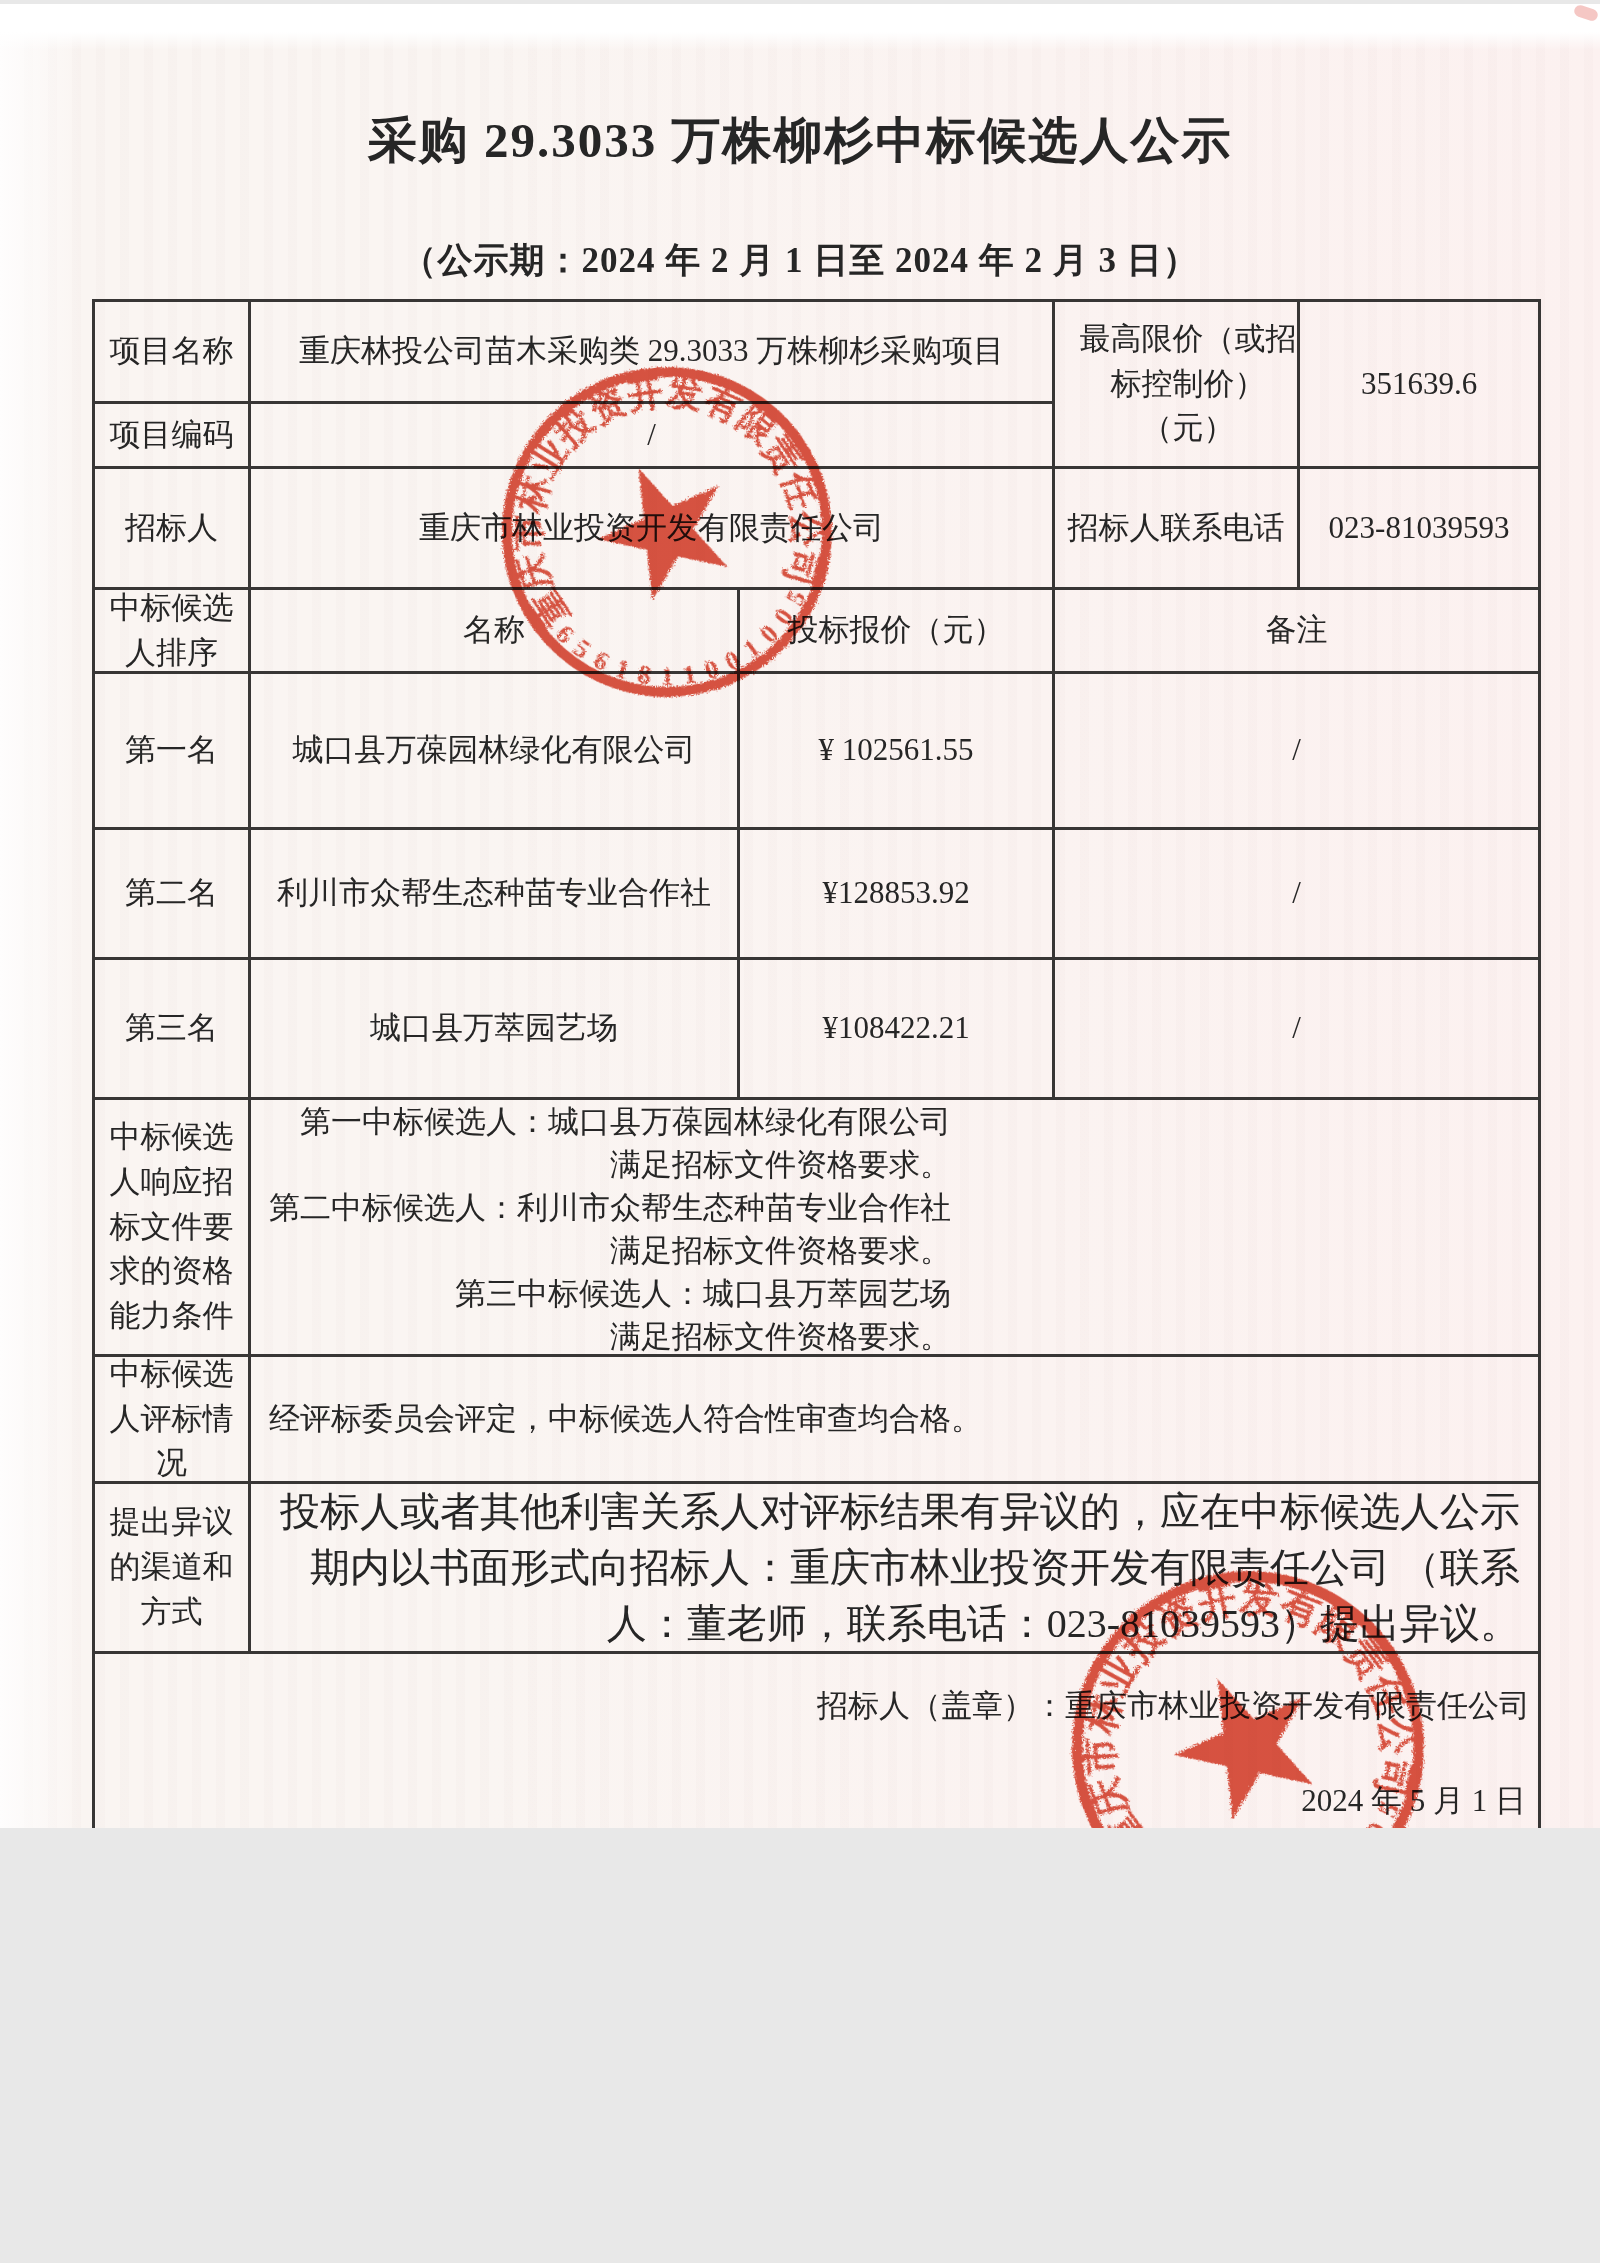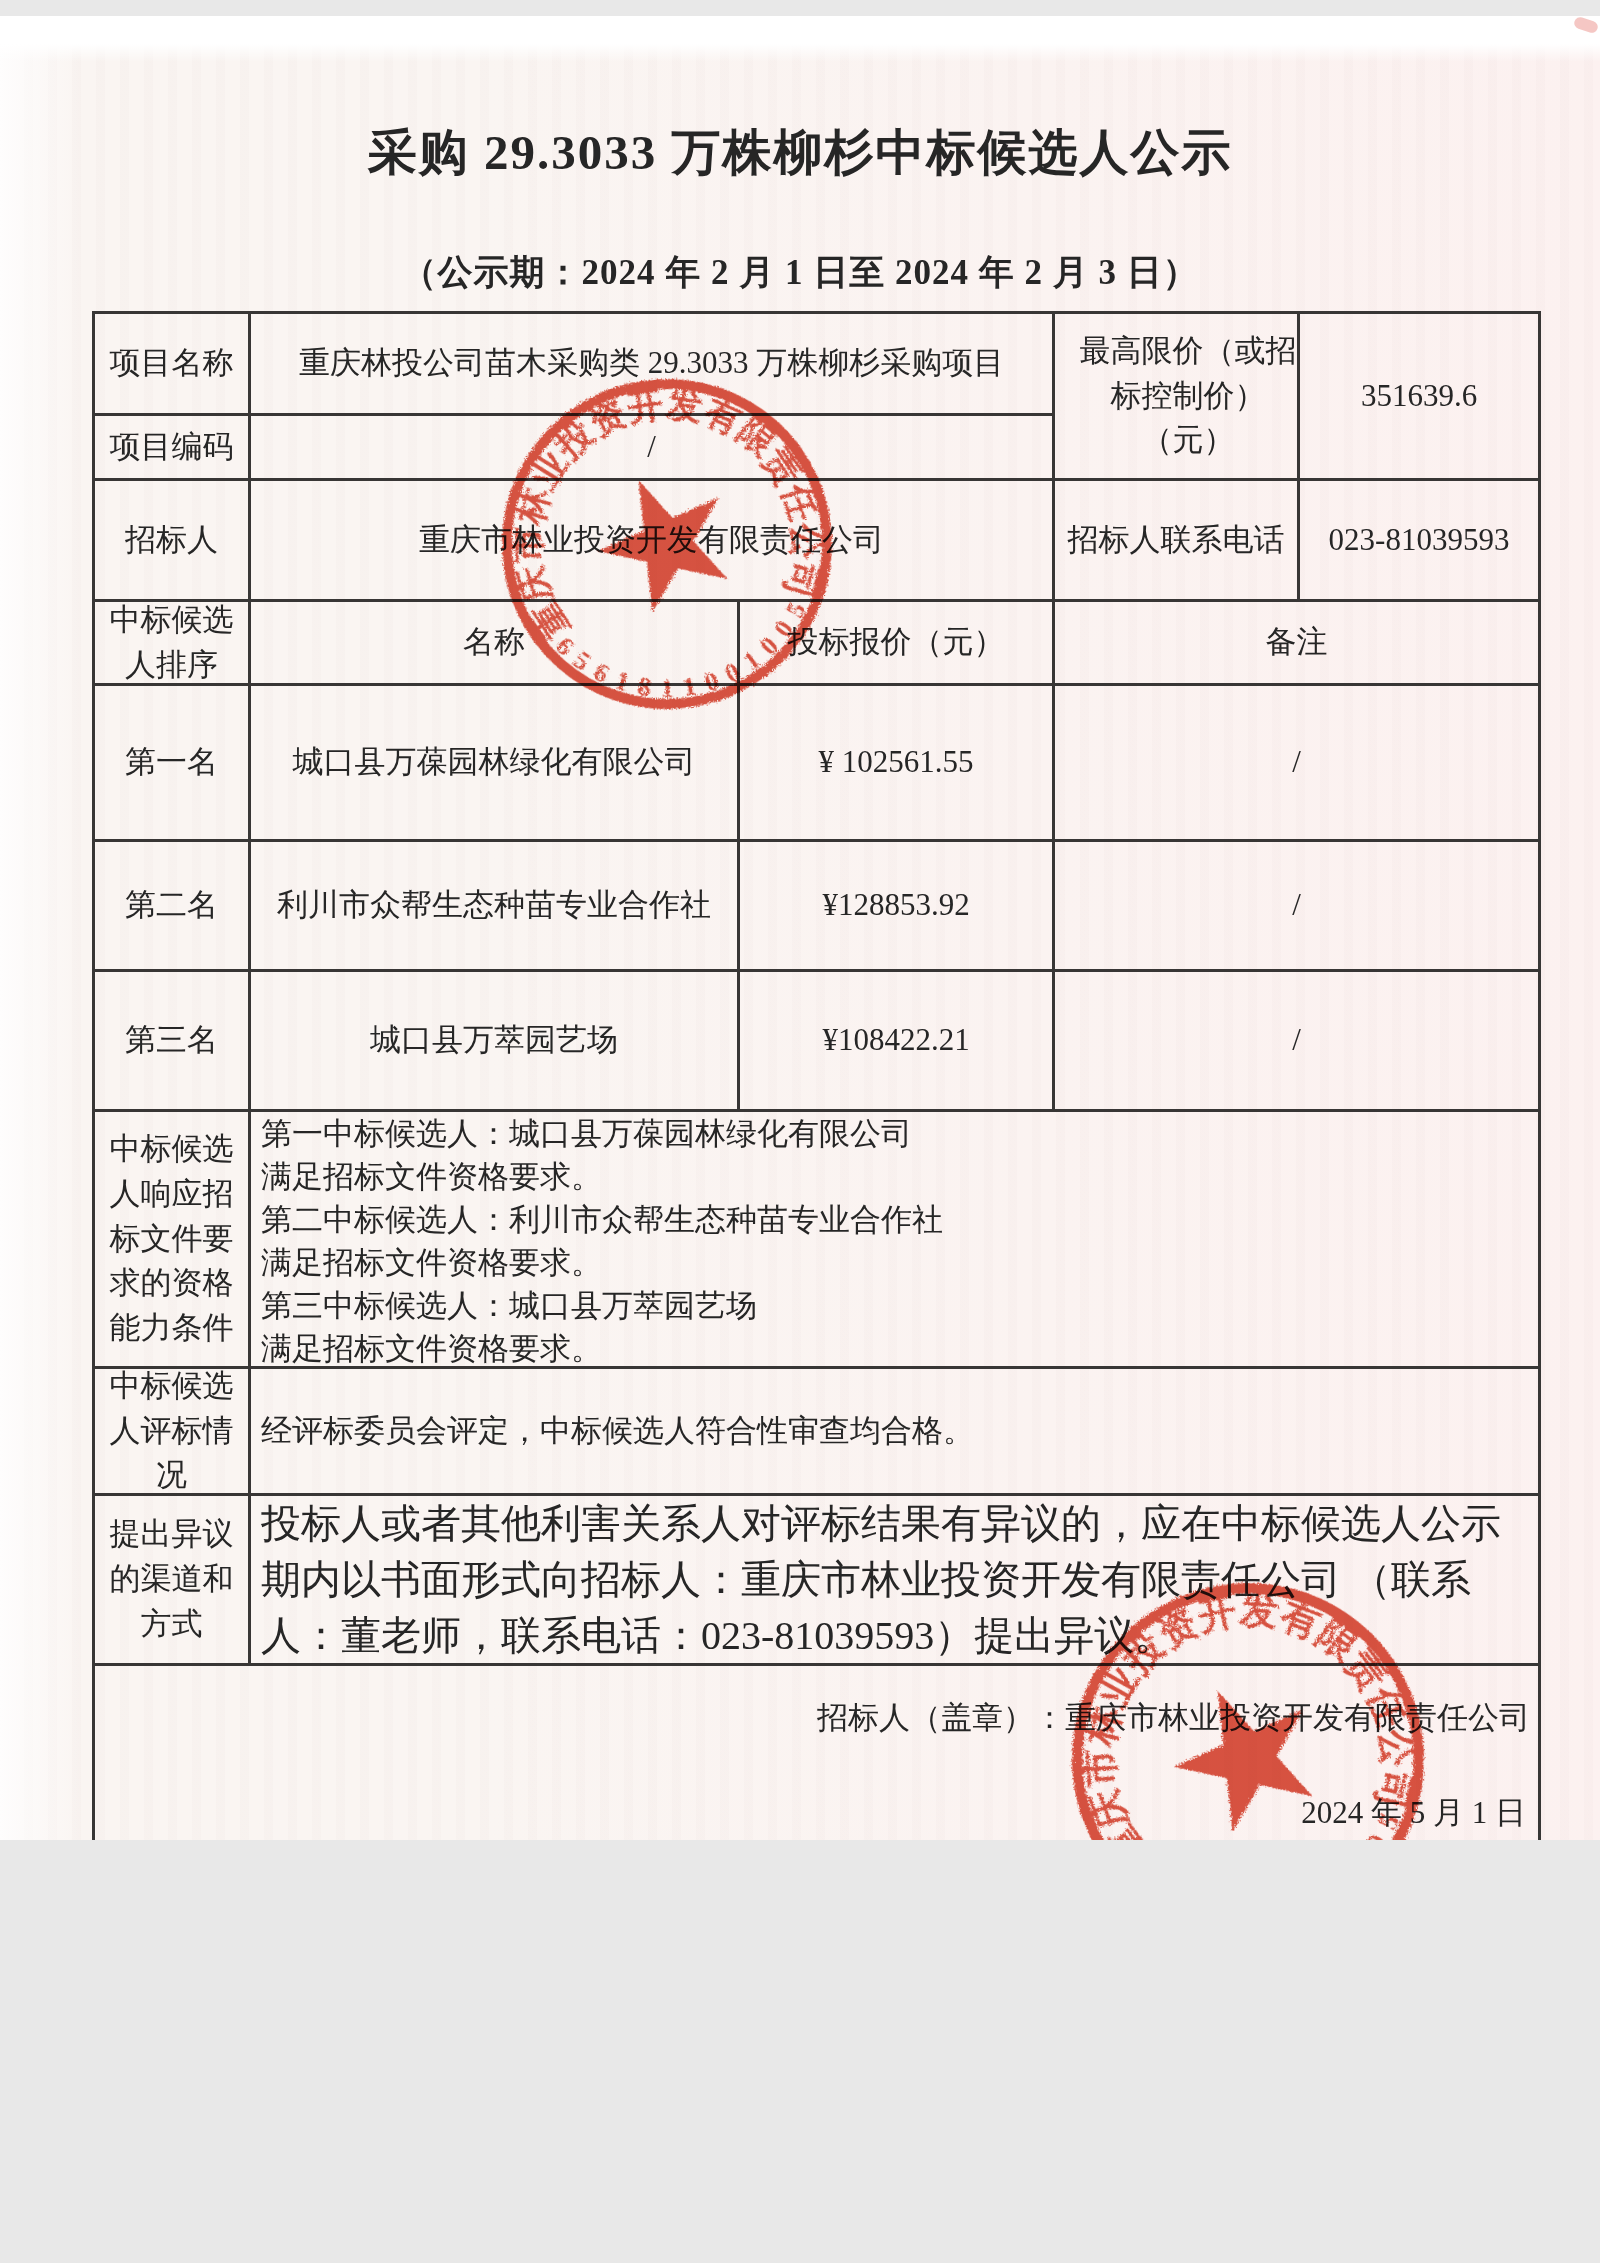--- a/index.html
+++ b/index.html
@@ -1,19 +1,19 @@
 <!DOCTYPE html>
 <html><head>
 <meta charset="utf-8">
 <style>
   html,body{margin:0;padding:0;background:#e8e8e8;}
   .page{
     position:relative;
     width:1600px;height:1824px;
-    margin:16px auto;
+    margin:4px auto;
     overflow:hidden;
     font-family:"Liberation Serif","DejaVu Serif",serif;
     color:#262626;
     background:
       linear-gradient(180deg,#ffffff 0px,#ffffff 28px,rgba(255,255,255,0) 46px),
       linear-gradient(90deg,#fefdfd 0px,rgba(254,253,253,0) 80px),
       repeating-linear-gradient(90deg,rgba(150,110,110,0.022) 0 9px,rgba(0,0,0,0) 9px 24px),
       linear-gradient(90deg,#faf5f2 30%,#fcf1f0 100%);
   }
   .doc-title{
@@ -33,21 +33,21 @@
     border-left:3px solid #383635;
     background:transparent;
   }
   .c{
     border-right:3px solid #383635;
     border-bottom:3px solid #383635;
     display:flex;align-items:center;justify-content:center;
     text-align:center;font-size:31px;line-height:1.45;
     box-sizing:border-box;overflow:hidden;
   }
-  .c.left{justify-content:flex-start;text-align:left;padding:0 10px;}
+  .c.left{justify-content:flex-start;text-align:right;padding:0 18px;}
   .wrap4{width:4.15em;margin:0 auto;}
   .wrap8{width:8.2em;margin:0 auto;padding-left:24px;}
   .qual{align-items:flex-start;padding-top:6px;}
   .qual .qline{line-height:43px;white-space:nowrap;}
   .objection{font-size:40px;line-height:56px;padding:0 14px;}
   .sig-cell{flex-direction:column;align-items:flex-end;justify-content:center;padding-right:8px;}
   .sig-line{font-size:31px;}
   .sig-date{font-size:31px;margin-top:50px;margin-right:4px;}
   .notes{position:absolute;left:92px;top:1858px;width:1420px;font-size:31px;line-height:46px;}
   .note-line{white-space:nowrap;}

